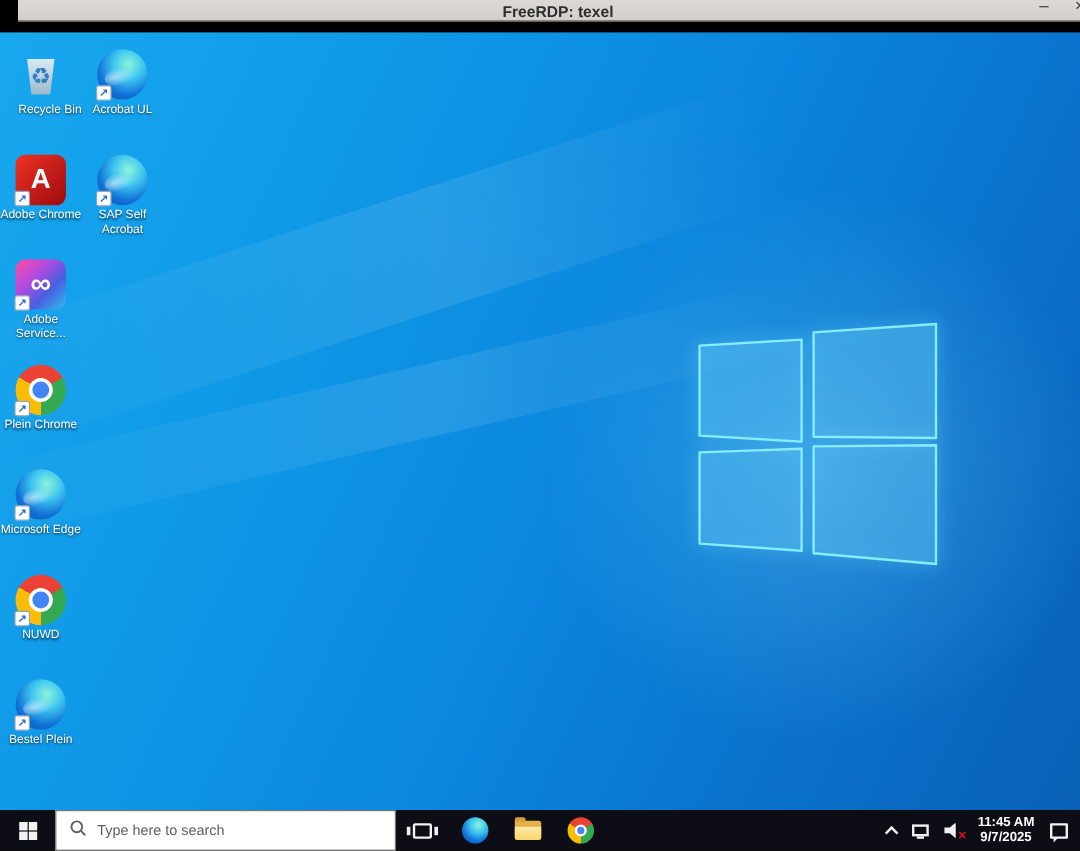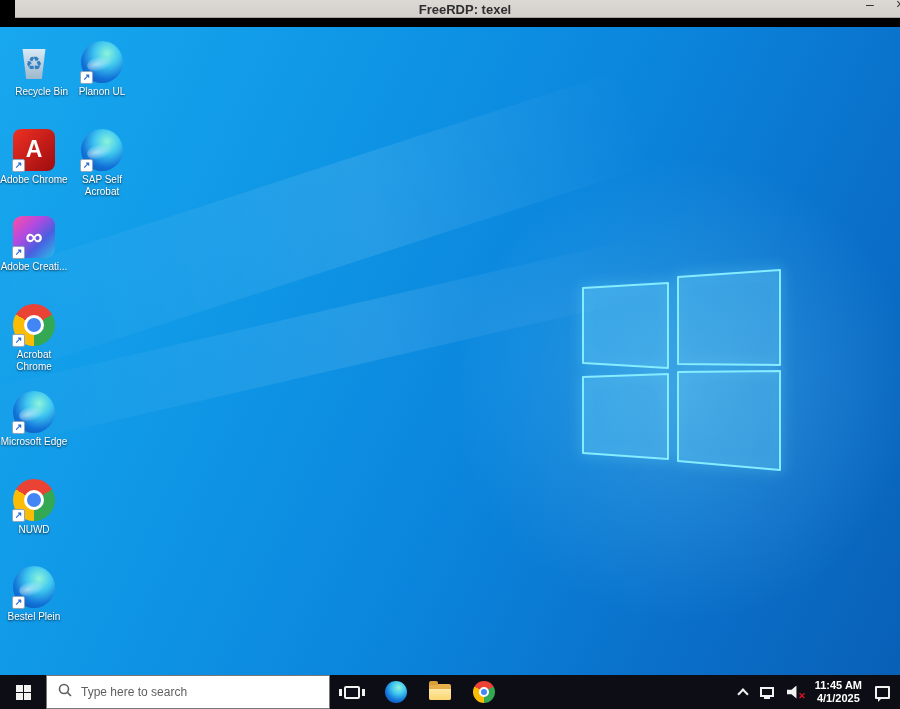--- a/index.html
+++ b/index.html
@@ -156,45 +156,45 @@
         <div class="di" style="left: 0px; top: 14px; text-align: right;">
     <div class="ic ic-recycle">
       
     </div>
     <div class="lbl">Recycle Bin</div>
   </div>
         <div class="di" style="left: 68px; top: 14px;">
     <div class="ic ic-edge">
       <span class="shortcut-badge">↗</span>
     </div>
-    <div class="lbl">Planon UL</div>
+    <div class="lbl">Acrobat UL</div>
   </div>
         <div class="di" style="left: 0px; top: 101.5px;">
     <div class="ic ic-acrobat">
       <span class="shortcut-badge">↗</span>
     </div>
     <div class="lbl">Adobe Chrome</div>
   </div>
         <div class="di" style="left: 68px; top: 101.5px;">
     <div class="ic ic-edge">
       <span class="shortcut-badge">↗</span>
     </div>
     <div class="lbl">SAP Self Acrobat</div>
   </div>
         <div class="di" style="left: 0px; top: 189px;">
     <div class="ic ic-cc">
       <span class="shortcut-badge">↗</span>
     </div>
-    <div class="lbl">Adobe Creati...</div>
+    <div class="lbl">Adobe Service...</div>
   </div>
         <div class="di" style="left: 0px; top: 276.5px;">
     <div class="ic ic-chrome">
       <span class="shortcut-badge">↗</span>
     </div>
-    <div class="lbl">Acrobat Chrome</div>
+    <div class="lbl">Plein Chrome</div>
   </div>
         <div class="di" style="left: 0px; top: 364px;">
     <div class="ic ic-edge">
       <span class="shortcut-badge">↗</span>
     </div>
     <div class="lbl">Microsoft Edge</div>
   </div>
         <div class="di" style="left: 0px; top: 451.5px;">
     <div class="ic ic-chrome">
       <span class="shortcut-badge">↗</span>
@@ -245,18 +245,18 @@
 
     <div class="tray">
       <span class="chev-ic"></span>
       <span class="net-ic"></span>
       <span class="vol-wrap">
         <span class="vol-ic"></span>
         <span class="vol-x">✕</span>
       </span>
       <div class="clock">
         <div>11:45 AM</div>
-        <div>4/1/2025</div>
+        <div>9/7/2025</div>
       </div>
       <span class="ac-ic"></span>
     </div>
   </div>
 </div>
 
 </body></html>

